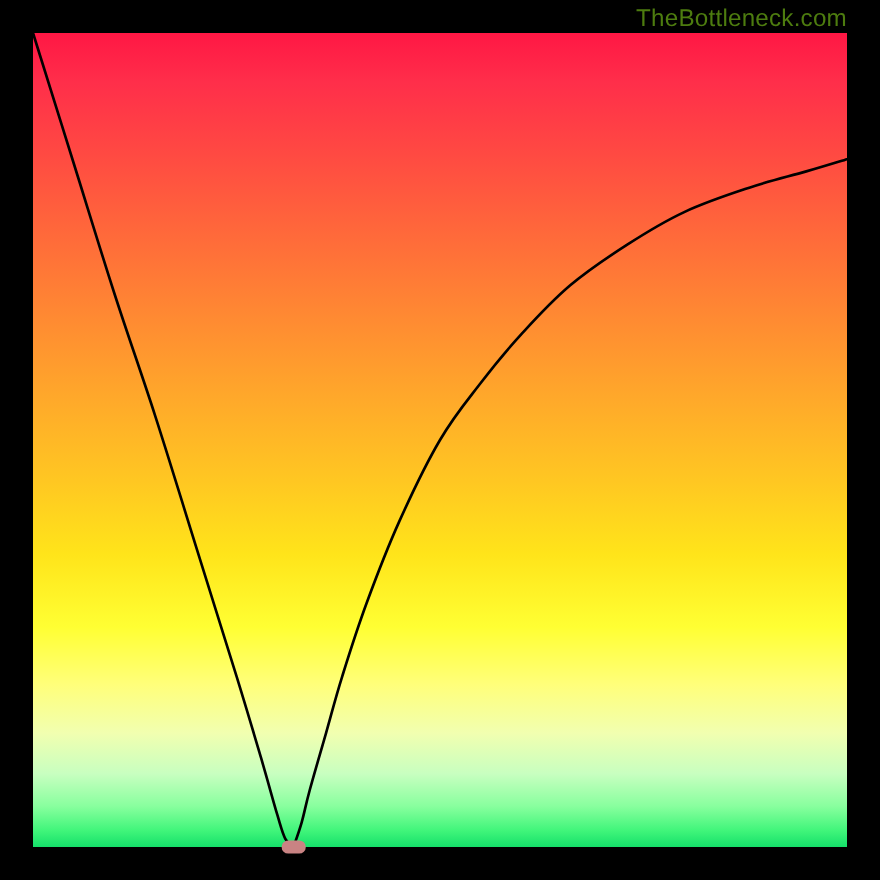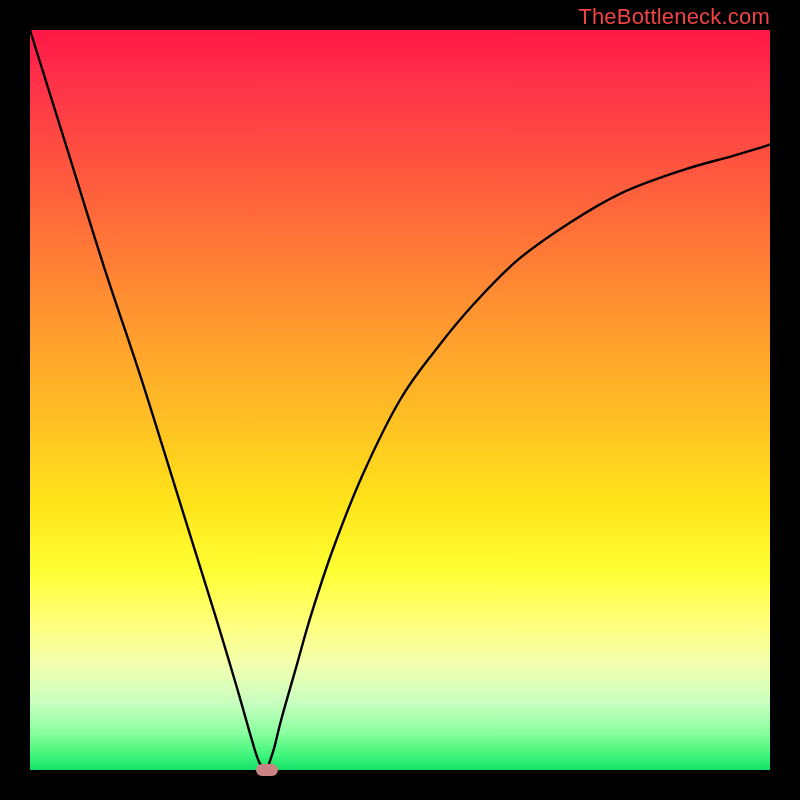--- a/index.html
+++ b/index.html
@@ -39,21 +39,21 @@
       #c8ffc0 91%,
       #88ff9e 95%,
       #40f57a 98%,
       #15e06a 100%
     );
   }
   .watermark {
     position: absolute;
     top: 4px;
     right: 30px;
-    color: #ef4444;
+    color: #4d7c0f;
     font-size: 22px;
     font-weight: 500;
     letter-spacing: 0.2px;
     user-select: none;
   }
   svg.curve {
     position: absolute;
     left: 0;
     top: 0;
     width: 740px;

